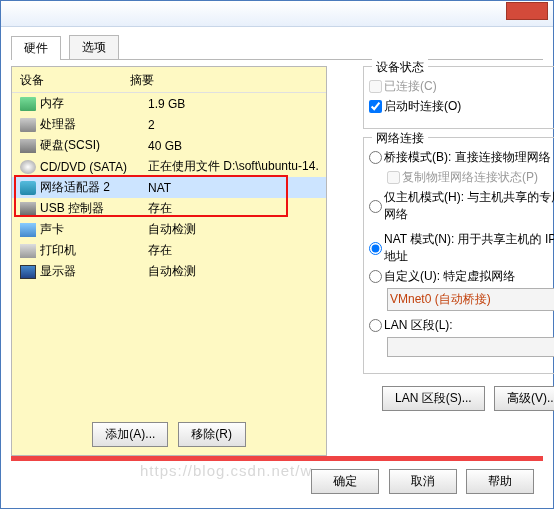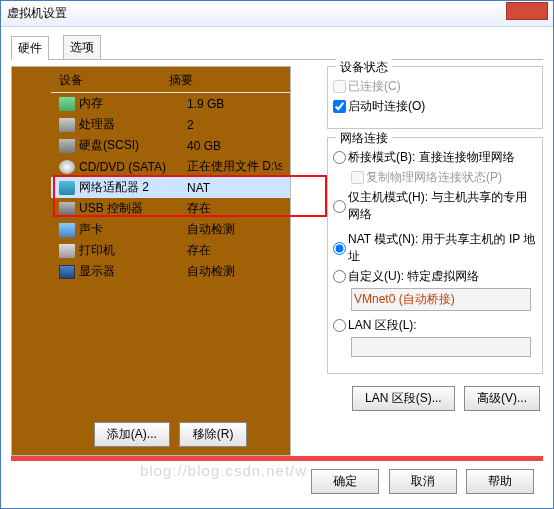--- a/index.html
+++ b/index.html
@@ -3,24 +3,24 @@
 <meta charset="utf-8">
 <style>
 * { box-sizing: border-box; margin: 0; padding: 0; font-family: "Microsoft YaHei", SimSun, sans-serif; font-size: 12px; }
 body { background: #f0f0f0; width: 554px; height: 509px; overflow: hidden; }
 .window { background: #fff; border: 1px solid #4a7abc; height: 509px; display: flex; flex-direction: column; }
 .titlebar { background: linear-gradient(#fff, #e8f0fb); height: 26px; display: flex; align-items: center; padding: 0 6px; border-bottom: 1px solid #c8d6e8; }
 .title { flex: 1; color: #000; }
 .closebtn { width: 42px; height: 18px; background: #d34a3a; border: 1px solid #a03628; position: absolute; top: 2px; right: 6px; }
 .body { flex: 1; padding: 8px 10px 6px; display: flex; flex-direction: column; }
 .tabs { display: flex; border-bottom: 1px solid #b8b8b8; margin-bottom: 6px; }
-.tab { padding: 3px 6px; border: 1px solid #b8b8b8; border-bottom: none; background: #f4f4f4; margin-right: 14px; cursor: pointer; }
+.tab { padding: 3px 12px; border: 1px solid #b8b8b8; border-bottom: none; background: #f4f4f4; margin-right: 8px; cursor: pointer; }
 .tab.active { background: #fff; position: relative; top: 1px; }
 .mid { flex: 1; display: flex; gap: 10px; }
-.left { width: 280px; border: 1px solid #b8b8b8; background: #a16207; display: flex; flex-direction: column; padding-left: 39px; }
+.left { width: 316px; border: 1px solid #b8b8b8; background: #fef9c3; display: flex; flex-direction: column; }
 .hw-head { display: flex; padding: 5px 8px 3px; font-weight: normal; color: #000; border-bottom: 1px solid #e0e0e0; }
 .hw-head span:first-child { width: 110px; }
 .hw-rows { flex: 1; position: relative; }
 .row { display: flex; padding: 2px 8px; align-items: center; cursor: pointer; }
 .row.sel { background: #cce4ff; }
 .icn { width: 16px; height: 14px; margin-right: 4px; display: inline-block; }
 .dev { width: 108px; white-space: nowrap; overflow: hidden; }
 .sum { flex: 1; white-space: nowrap; overflow: hidden; }
 .redbox { position: absolute; border: 2px solid #e11; left: 2px; width: 274px; top: 82px; height: 42px; pointer-events: none; }
 .hw-btns { padding: 8px; text-align: center; }
@@ -46,21 +46,20 @@
 .i-prn{background:linear-gradient(#ddd,#999)}
 .i-mon{background:linear-gradient(#48c,#248);border:1px solid #333}
 
 .disabled { color: #999; }
 </style>
 </head>
 <body>
 
 <div class="window">
   <div class="titlebar">
-    <span class="title">虚拟机设置</span>
     <span class="closebtn"></span>
   </div>
   <div class="body">
     <div class="tabs">
       <div class="tab active">硬件</div>
       <div class="tab">选项</div>
     </div>
     <div class="mid">
       <div class="left">
         <div class="hw-head">
@@ -175,13 +174,13 @@
     </div>
 
     <div class="footer">
       <span class="btn">确定</span>
       <span class="btn">取消</span>
       <span class="btn">帮助</span>
     </div>
   </div>
 </div>
 
-<div class="watermark">blog://blog.csdn.net/w</div>
+<div class="watermark">https://blog.csdn.net/w</div>
 
 </body></html>

